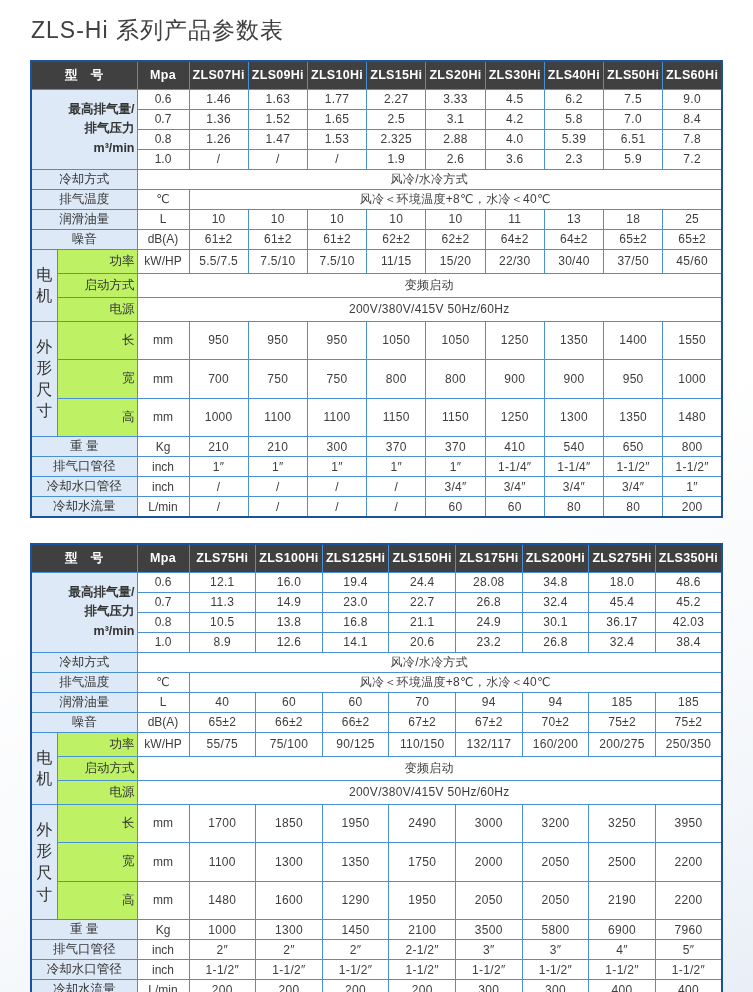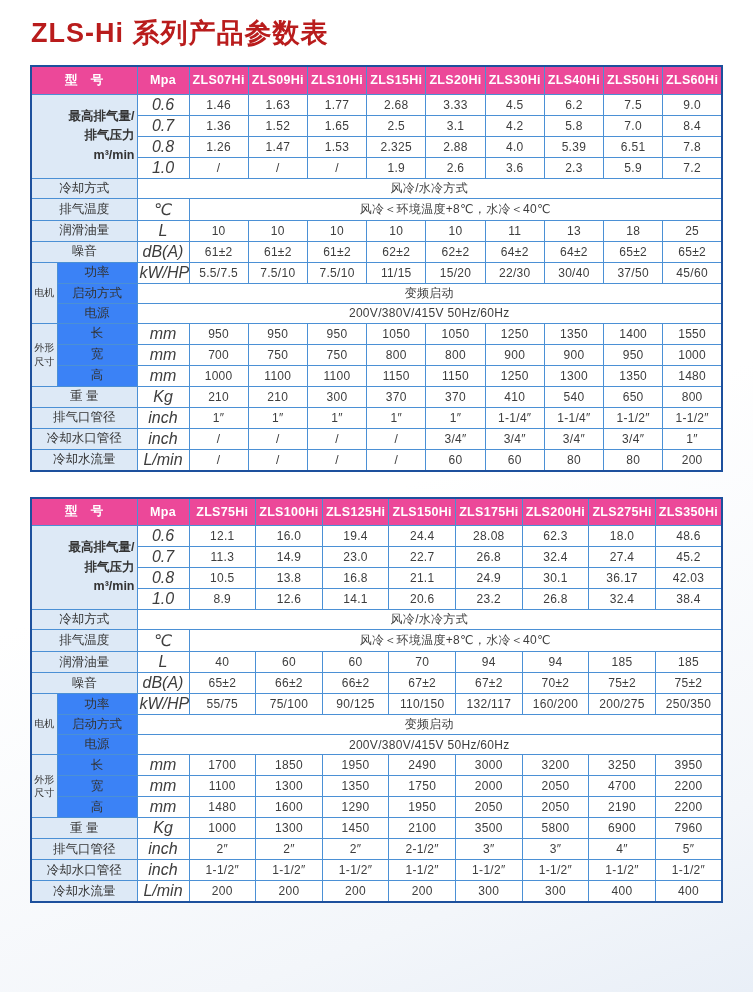--- a/index.html
+++ b/index.html
@@ -4,46 +4,46 @@
 <style>
   * { box-sizing: border-box; }
   html, body { margin: 0; padding: 0; }
   body {
     width: 753px; height: 992px;
     background: linear-gradient(160deg, #ffffff 50%, #f3f6fa 85%, #e9eff7);
     font-family: "Liberation Sans", "DejaVu Sans", sans-serif;
   }
   .page { padding: 6px 30px 0 30px; }
   .title {
-    font-size: 27px; font-weight: 700; color: #b91c1c;
+    font-size: 23px; font-weight: 400; color: #404040;
     margin: 9px 0 14px 1px; letter-spacing: 1px;
   }
   table.spec {
     border-collapse: collapse; table-layout: fixed;
     width: 693px; border: 2px solid #1d509d;
     background: #ffffff; margin-bottom: 25px;
   }
   th, td {
     border: 1px solid #4b90d5; text-align: center; vertical-align: middle;
     padding: 1px 2px; overflow: hidden;
   }
   th.head {
-    background: #ec4899; color: #ffffff; font-size: 12.5px;
+    background: #404040; color: #ffffff; font-size: 12.5px;
     font-weight: 700; height: 28px; letter-spacing: 0.3px;
   }
   td { height: 20px; font-size: 12px; color: #3d3d3d; }
   td.label { background: #dde9f6; font-size: 12.5px; color: #333333; }
   td.capacity { text-align: right; padding-left: 22px; font-weight: bold; }
   .cap-line { display: block; line-height: 1.55; font-size: 12.5px; }
   td.group-label {
-    padding: 14px 1px; line-height: 1.35; font-size: 10px;
+    padding: 14px 1px; line-height: 1.35; font-size: 16px;
     word-break: break-all;
   }
-  td.sub-label { background: #3b82f6; }
-  td.unit { font-size: 16px; font-style: italic; }
+  td.sub-label { background: #bef264; text-align: right; }
+  td.unit { font-size: 12px; }
   td.val { font-size: 12px; letter-spacing: 0.3px; }
   col.c-g { width: 26px; }
   col.c-l { width: 80px; }
   col.c-u { width: 52px; }
 </style>
 </head>
 <body>
 
 <div class="page">
   <h1 class="title">ZLS-Hi 系列产品参数表</h1>
@@ -80,21 +80,21 @@
         <tr>
           <td class="label capacity" colspan="2" rowspan="4">
             <span class="cap-line">最高排气量/</span>
             <span class="cap-line">排气压力</span>
             <span class="cap-line">m³/min</span>
           </td>
           <td class="unit">0.6</td>
           <td class="val">1.46</td>
           <td class="val">1.63</td>
           <td class="val">1.77</td>
-          <td class="val">2.68</td>
+          <td class="val">2.27</td>
           <td class="val">3.33</td>
           <td class="val">4.5</td>
           <td class="val">6.2</td>
           <td class="val">7.5</td>
           <td class="val">9.0</td>
         </tr>
         <tr>
           <td class="unit">0.7</td>
           <td class="val">1.36</td>
           <td class="val">1.52</td>
@@ -314,33 +314,33 @@
             <span class="cap-line">最高排气量/</span>
             <span class="cap-line">排气压力</span>
             <span class="cap-line">m³/min</span>
           </td>
           <td class="unit">0.6</td>
           <td class="val">12.1</td>
           <td class="val">16.0</td>
           <td class="val">19.4</td>
           <td class="val">24.4</td>
           <td class="val">28.08</td>
-          <td class="val">62.3</td>
+          <td class="val">34.8</td>
           <td class="val">18.0</td>
           <td class="val">48.6</td>
         </tr>
         <tr>
           <td class="unit">0.7</td>
           <td class="val">11.3</td>
           <td class="val">14.9</td>
           <td class="val">23.0</td>
           <td class="val">22.7</td>
           <td class="val">26.8</td>
           <td class="val">32.4</td>
-          <td class="val">27.4</td>
+          <td class="val">45.4</td>
           <td class="val">45.2</td>
         </tr>
         <tr>
           <td class="unit">0.8</td>
           <td class="val">10.5</td>
           <td class="val">13.8</td>
           <td class="val">16.8</td>
           <td class="val">21.1</td>
           <td class="val">24.9</td>
           <td class="val">30.1</td>
@@ -427,21 +427,21 @@
         </tr>
         <tr>
           <td class="label sub-label">宽</td>
           <td class="unit">mm</td>
           <td class="val">1100</td>
           <td class="val">1300</td>
           <td class="val">1350</td>
           <td class="val">1750</td>
           <td class="val">2000</td>
           <td class="val">2050</td>
-          <td class="val">4700</td>
+          <td class="val">2500</td>
           <td class="val">2200</td>
         </tr>
         <tr>
           <td class="label sub-label">高</td>
           <td class="unit">mm</td>
           <td class="val">1480</td>
           <td class="val">1600</td>
           <td class="val">1290</td>
           <td class="val">1950</td>
           <td class="val">2050</td>

